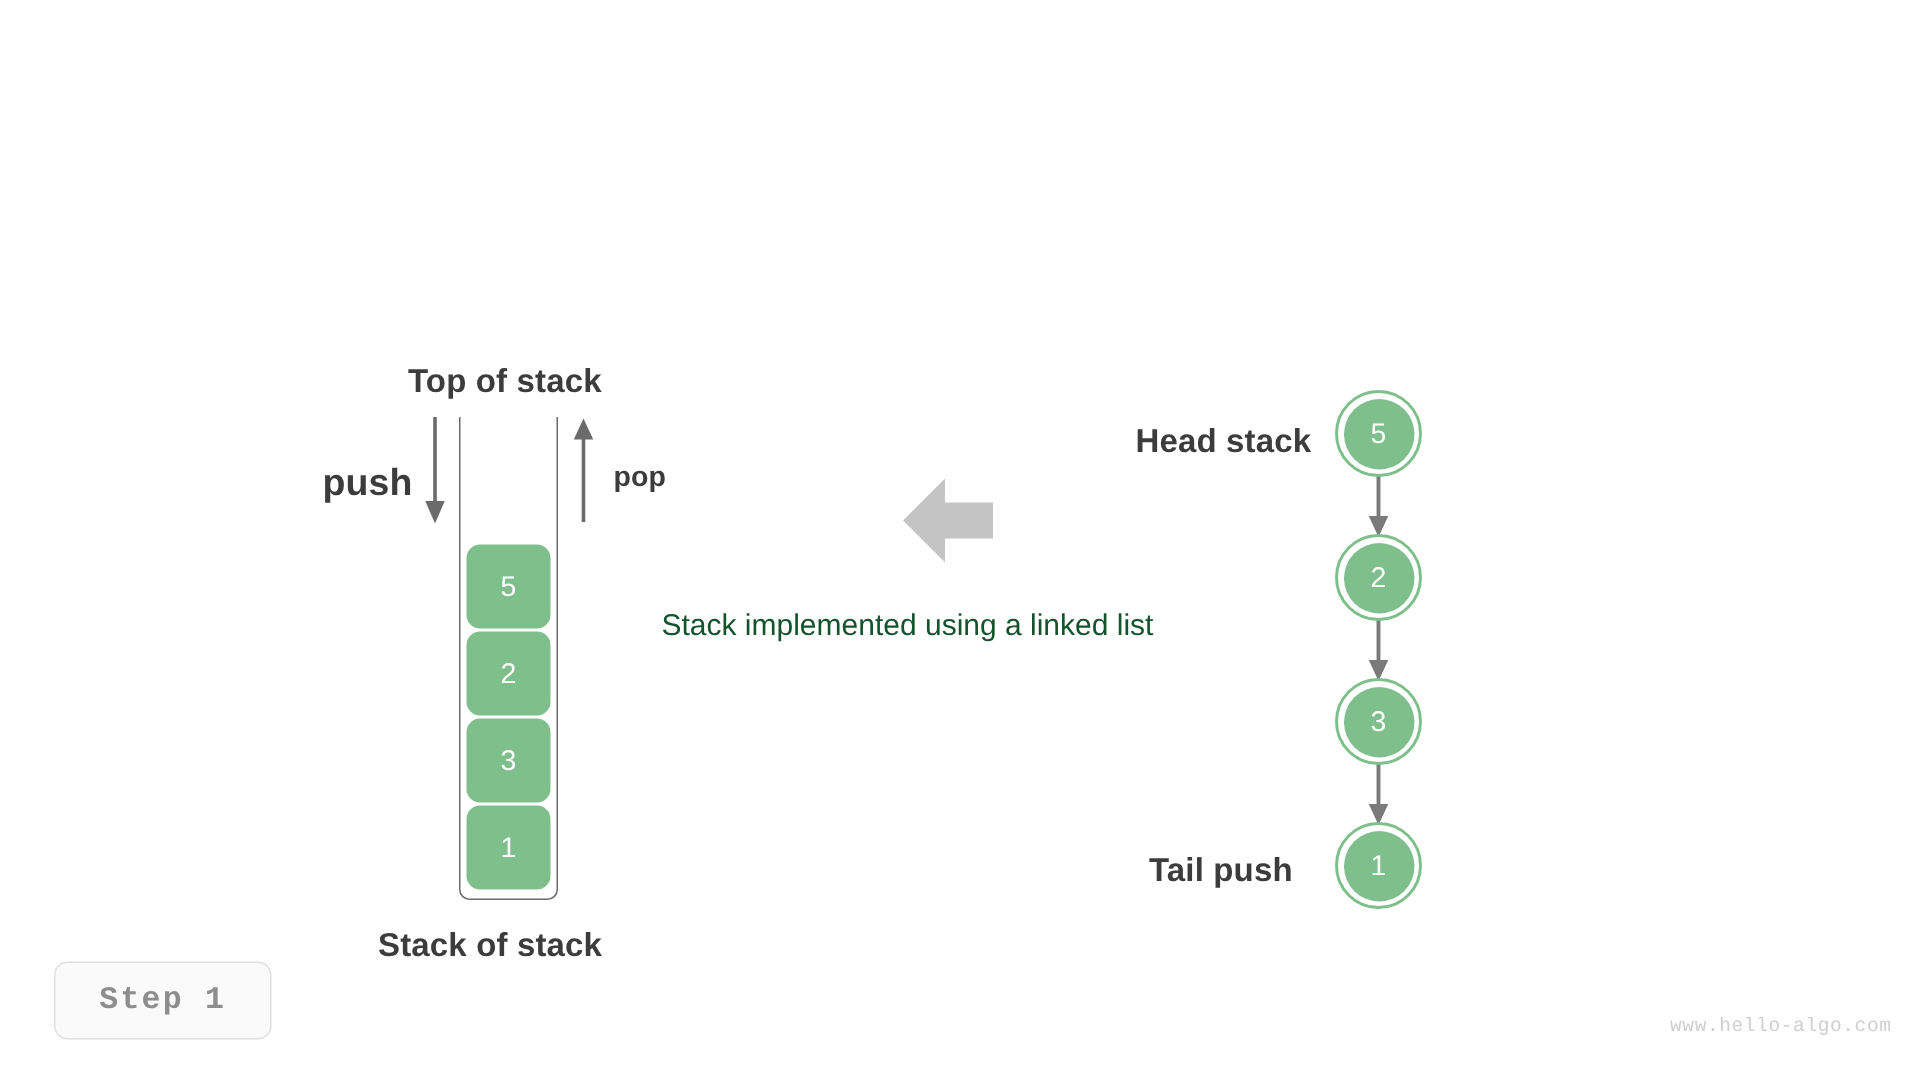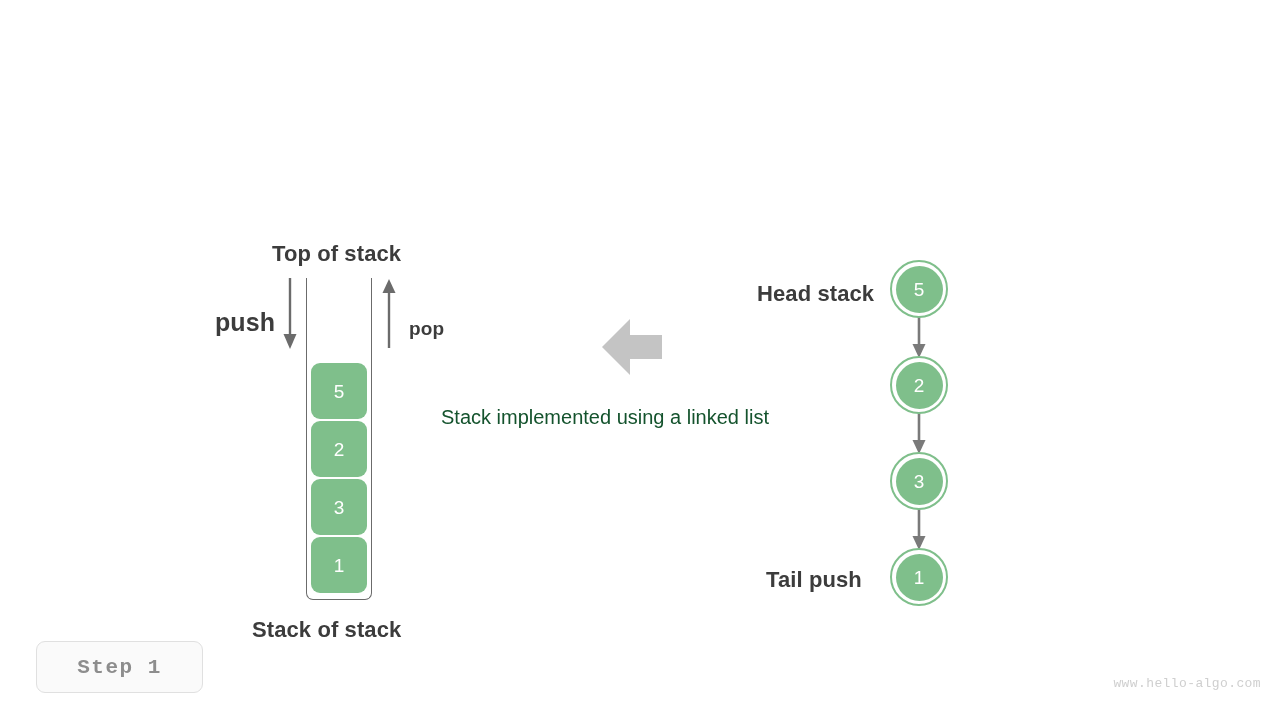--- a/index.html
+++ b/index.html
@@ -121,21 +121,21 @@
   }
   .ll-link {
     position: absolute;
   }
 
   
   .step-badge {
     position: absolute;
     left: 36px;
     top: 641px;
-    width: 167px;
+    width: 145px;
     height: 52px;
     box-sizing: border-box;
     border: 1.5px solid #e0e0e0;
     border-radius: 9px;
     background: #fafafa;
     display: flex;
     align-items: center;
     justify-content: center;
     font-family: "Liberation Mono", monospace;
     font-size: 21px;
@@ -167,21 +167,21 @@
   <svg class="thin-arrow" style="left:278px; top:276px;" width="26" height="76" viewBox="0 0 26 76">
     <line x1="12" y1="2" x2="12" y2="62" stroke="#6b6b6b" stroke-width="2.4"></line>
     <polygon points="12,73 5.5,58 18.5,58" fill="#6b6b6b"></polygon>
   </svg>
   <div class="label-bold" style="left:215px; top:308px; font-size:25px;">push</div>
 
   <svg class="thin-arrow" style="left:377px; top:278px;" width="26" height="72" viewBox="0 0 26 72">
     <line x1="12" y1="70" x2="12" y2="11" stroke="#6b6b6b" stroke-width="2.4"></line>
     <polygon points="12,1 5.5,15 18.5,15" fill="#6b6b6b"></polygon>
   </svg>
-  <div class="label-bold" style="left:409px; top:308px; font-size:19px;margin-top:10px;">pop</div>
+  <div class="label-bold" style="left:409px; top:308px; font-size:19px;">pop</div>
 
   <div class="stack-container"></div>
 
   <div class="stack-cells">
     <div class="stack-cell">5</div>
     <div class="stack-cell">2</div>
     <div class="stack-cell">3</div>
     <div class="stack-cell">1</div>
   </div>
 

